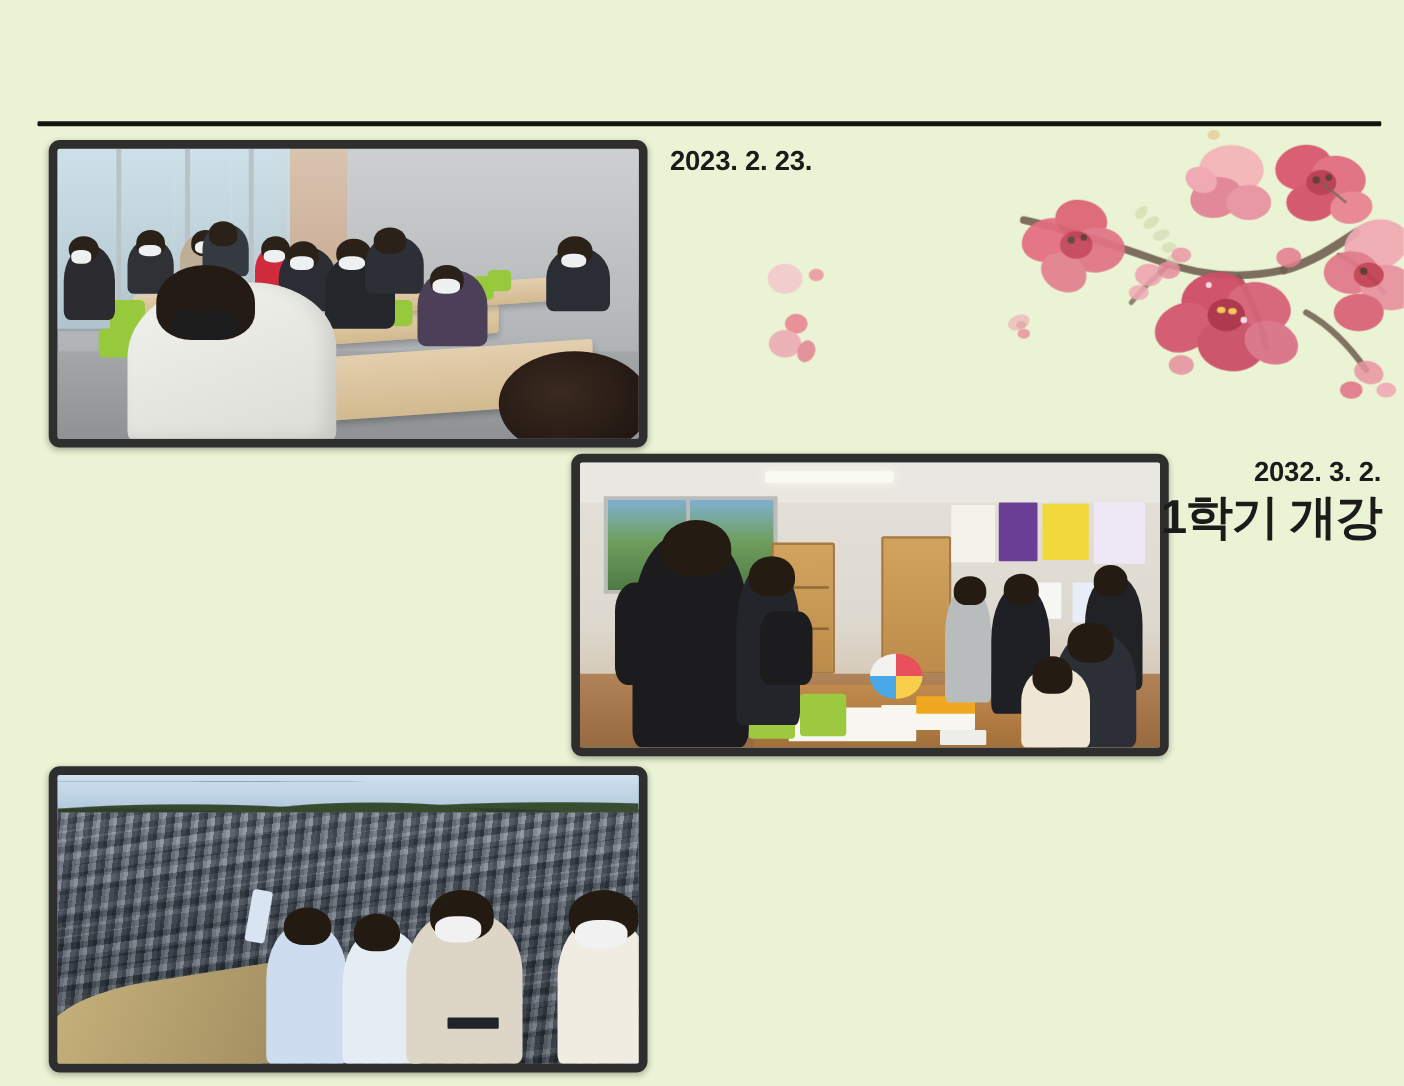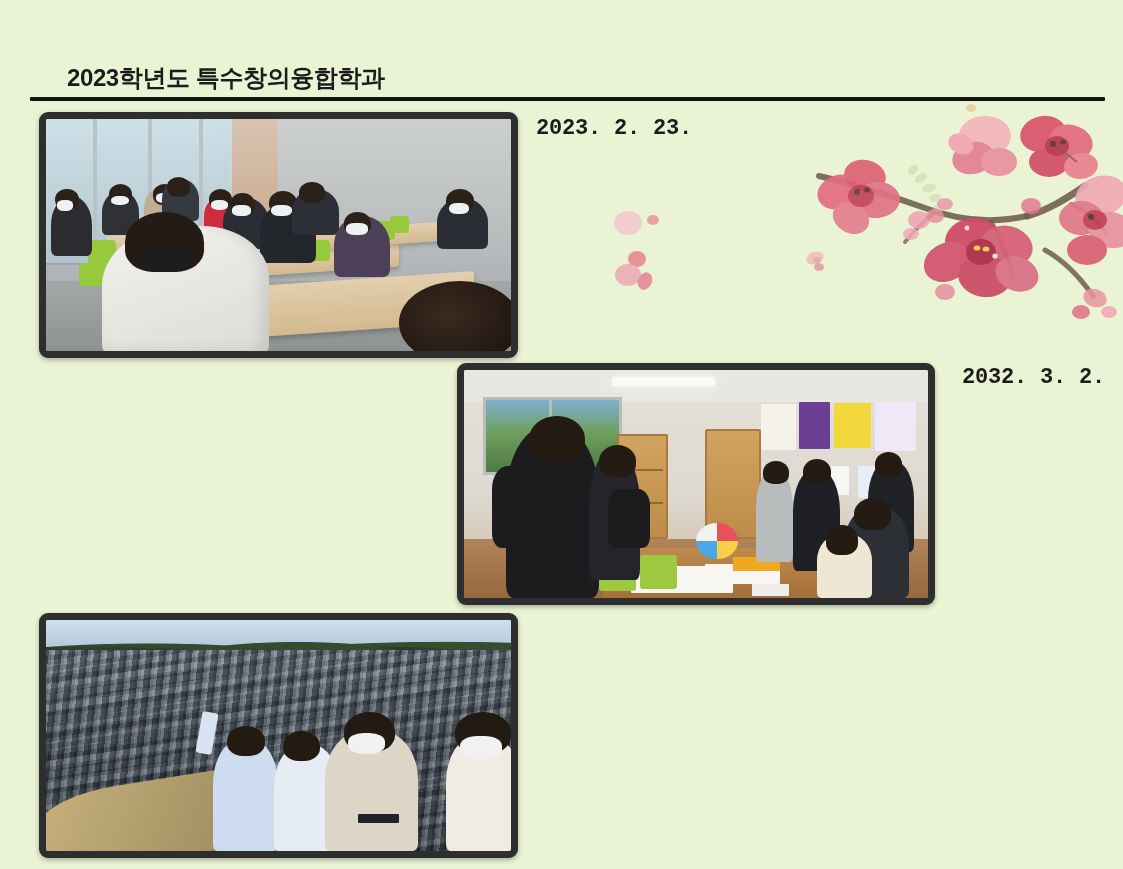--- a/index.html
+++ b/index.html
@@ -214,21 +214,21 @@
     position:absolute; left:-2%; bottom:-4%; width:46%; height:34%;
     background: linear-gradient(120deg,#c7b27c,#9d8a5d);
     transform: rotate(-9deg);
     border-radius: 40% 10% 0 0;
   }
   .p3-front-person { position:absolute; border-radius:40% 40% 6% 6%; }
   .p3-head { position:absolute; background:#231a12; border-radius:50% 50% 42% 42%; }
   .p3-mask { position:absolute; background:#f0f1f0; border-radius:42%; }
 
   
-  .caption { position: absolute; color: #1b1b1b; font-family: Liberation Mono, monospace; }
+  .caption { position: absolute; color: #1b1b1b; }
   .caption .date {
     font-size: 22px;
     font-weight: 700;
     letter-spacing: -0.2px;
     line-height: 1.1;
     white-space: nowrap;
   }
   .caption .name {
     font-size: 38px;
     font-weight: 800;
@@ -253,21 +253,20 @@
     left: 595px; top: 195px;
     width: 230px; height: 110px;
     pointer-events: none;
   }
 </style>
 </head>
 <body>
 
 <div class="page">
 
-  <div class="header-title">2023학년도 특수창의융합학과</div>
   <div class="header-rule"></div>
 
   <div class="photo photo-1">
     <div class="inner">
       <div class="p1-bg"></div>
       <div class="p1-wall-grey"></div>
       <div class="p1-wall-warm"></div>
       <div class="p1-glasswall"></div>
       <div class="p1-mullion" style="left:10%"></div>
       <div class="p1-mullion" style="left:22%"></div>
@@ -523,18 +522,19 @@
       </g>
     </svg>
   </div>
 
   <div class="caption caption-1">
     <div class="date">2023. 2. 23.</div>
   </div>
 
   <div class="caption caption-2">
     <div class="date">2032. 3. 2.</div>
+    <div class="name">1학기 개강</div>
   </div>
 
   <div class="caption caption-3">
   </div>
 
 </div>
 
 </body></html>

